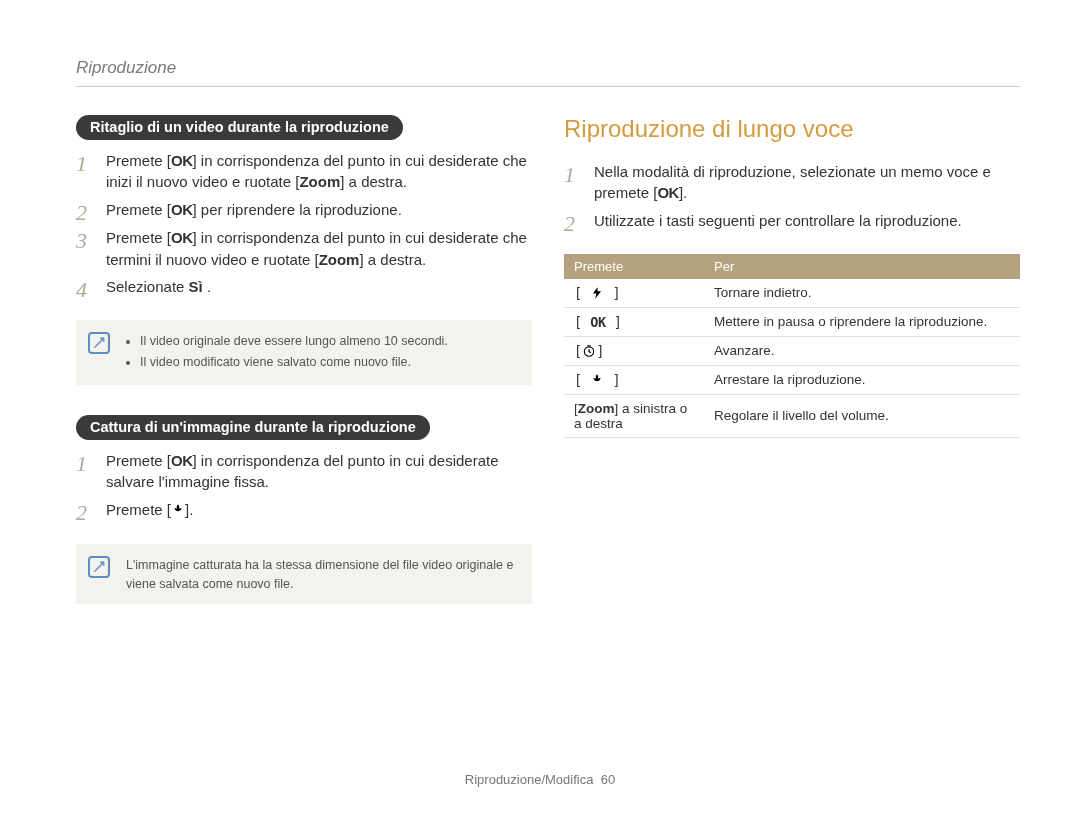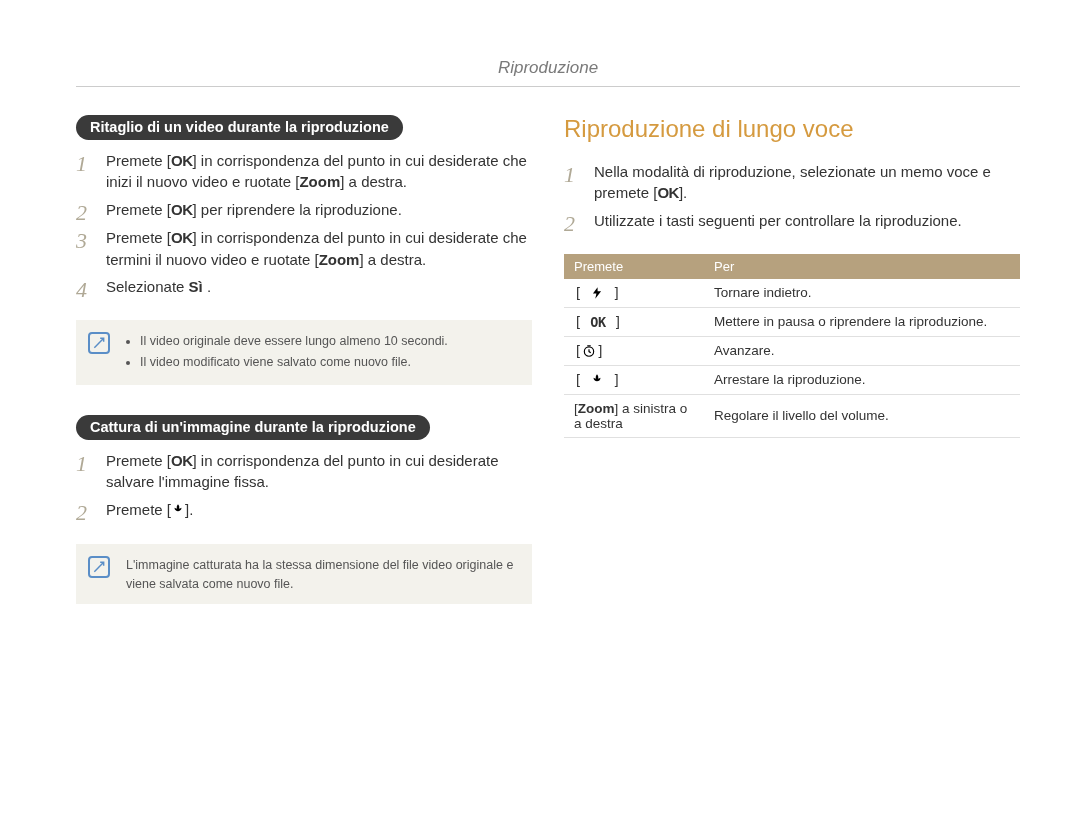--- a/index.html
+++ b/index.html
@@ -17,21 +17,20 @@
     padding: 58px 60px 30px 76px;
     box-sizing: border-box;
     height: 100%;
     position: relative;
   }
   .page-title {
     font-style: italic;
     color: #7a7a7a;
     font-size: 17px;
     margin-bottom: 4px;
-    text-align: center;
   }
   .hr {
     border: none;
     border-top: 1px solid #ccc;
     margin-bottom: 28px;
   }
   .columns {
     display: flex;
     gap: 32px;
   }
@@ -256,13 +255,16 @@
           <tr>
             <td><span>[</span><b>Zoom</b><span>] a sinistra o a destra</span></td>
             <td>Regolare il livello del volume.</td>
           </tr>
         </tbody>
       </table>
 
     </div>
   </div>
 
+  <div class="footer">
+    <span>Riproduzione/Modifica</span>&nbsp;&nbsp;<span>60</span>
+  </div>
 </div>
 
 </body></html>

